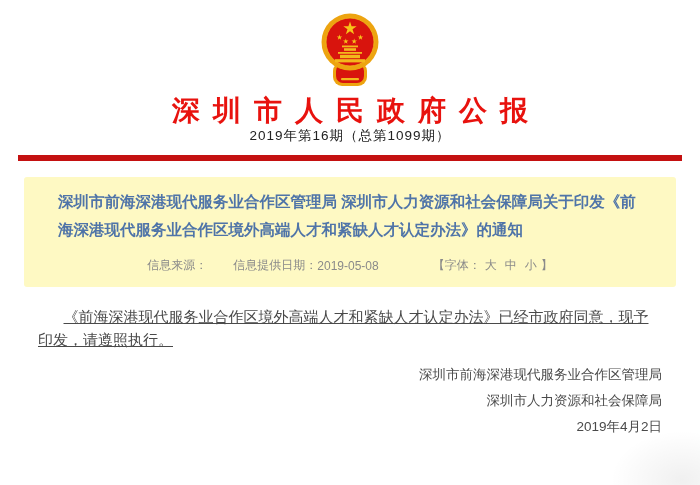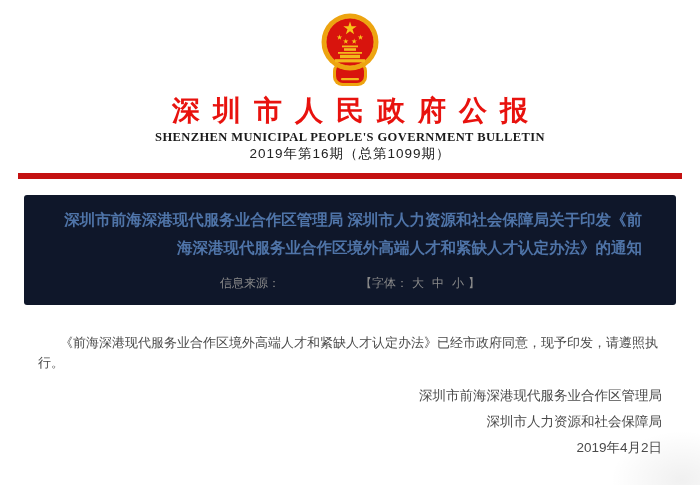--- a/index.html
+++ b/index.html
@@ -32,23 +32,23 @@
     font-size: 13.5px; color: #222; letter-spacing: 1px;
   }
   .red-divider {
     width: 664px; height: 6px; background: #c41111;
     margin: 10px auto 0 auto;
   }
 
   
   .notice-panel {
     width: 652px; margin: 16px auto 0 auto;
-    background: #0f172a; border-radius: 3px;
+    background: #fef9c3; border-radius: 3px;
     padding: 11px 34px 13px 34px;
-    text-align: right;
+    text-align: left;
   }
   .notice-title {
     font-size: 15.5px; font-weight: 600; color: #4f74a8;
     line-height: 28px;
   }
   .notice-meta {
     margin-top: 13px;
     font-size: 12px; color: #8a8a8a;
     display: flex; justify-content: center; align-items: center;
     white-space: nowrap;
@@ -58,23 +58,23 @@
   .font-size-links { display: inline-flex; align-items: center; margin-left: 28px; }
   .font-size-option { margin: 0 4px; cursor: pointer; color: #8a8a8a; }
 
   
   .doc-body { padding: 0 38px; }
   .salutation {
     margin-top: 29px;
     font-size: 13.5px; color: #4a4a4a;
   }
   .paragraph {
-    margin-top: 28px;
-    font-size: 13px; color: #4a4a4a;
-    text-indent: 1.7em; line-height: 1.5;
+    margin-top: 19px;
+    font-size: 15px; color: #4a4a4a;
+    text-indent: 1.7em; line-height: 1.5; text-decoration: underline;
   }
   .signature-block {
     margin-top: 11px;
     text-align: right;
     font-size: 13.5px; color: #4a4a4a;
     line-height: 26px;
   }
 
   
   .watermark {
@@ -113,34 +113,37 @@
         <rect x="23" y="36.2" width="12" height="2.6" fill="#f3b81c"></rect>
         <rect x="17" y="40" width="24" height="1.8" fill="#f3b81c"></rect>
         <rect x="19" y="42.8" width="20" height="3.4" fill="#f3b81c"></rect>
         <rect x="14" y="47.2" width="30" height="3.2" fill="#f3b81c"></rect>
 
         <rect x="20" y="66" width="18" height="2.2" rx="1" fill="#f3b81c"></rect>
       </svg>
     </span>
 
     <div class="main-title">深圳市人民政府公报</div>
-    <div class="sub-title-en">SHENZHEN MUNICIPAL PEOPLE'S GOVERNMENT BULLETIN</div>
     <div class="issue-line">2019年第16期（总第1099期）</div>
   </div>
 
   <div class="red-divider"></div>
 
   <div class="notice-panel">
     <div class="notice-title">深圳市前海深港现代服务业合作区管理局 深圳市人力资源和社会保障局关于印发《前海深港现代服务业合作区境外高端人才和紧缺人才认定办法》的通知</div>
 
     <div class="notice-meta">
       <span class="meta-group">
         <span>信息来源：</span>
       </span>
       <span class="meta-gap"></span>
+      <span class="meta-group">
+        <span>信息提供日期：</span>
+        <span>2019-05-08</span>
+      </span>
       <span class="meta-gap"></span>
       <span class="meta-group font-size-links">
         <span>【字体：</span>
         <span class="font-size-option">大</span>
         <span class="font-size-option">中</span>
         <span class="font-size-option">小</span>
         <span>】</span>
       </span>
     </div>
   </div>

